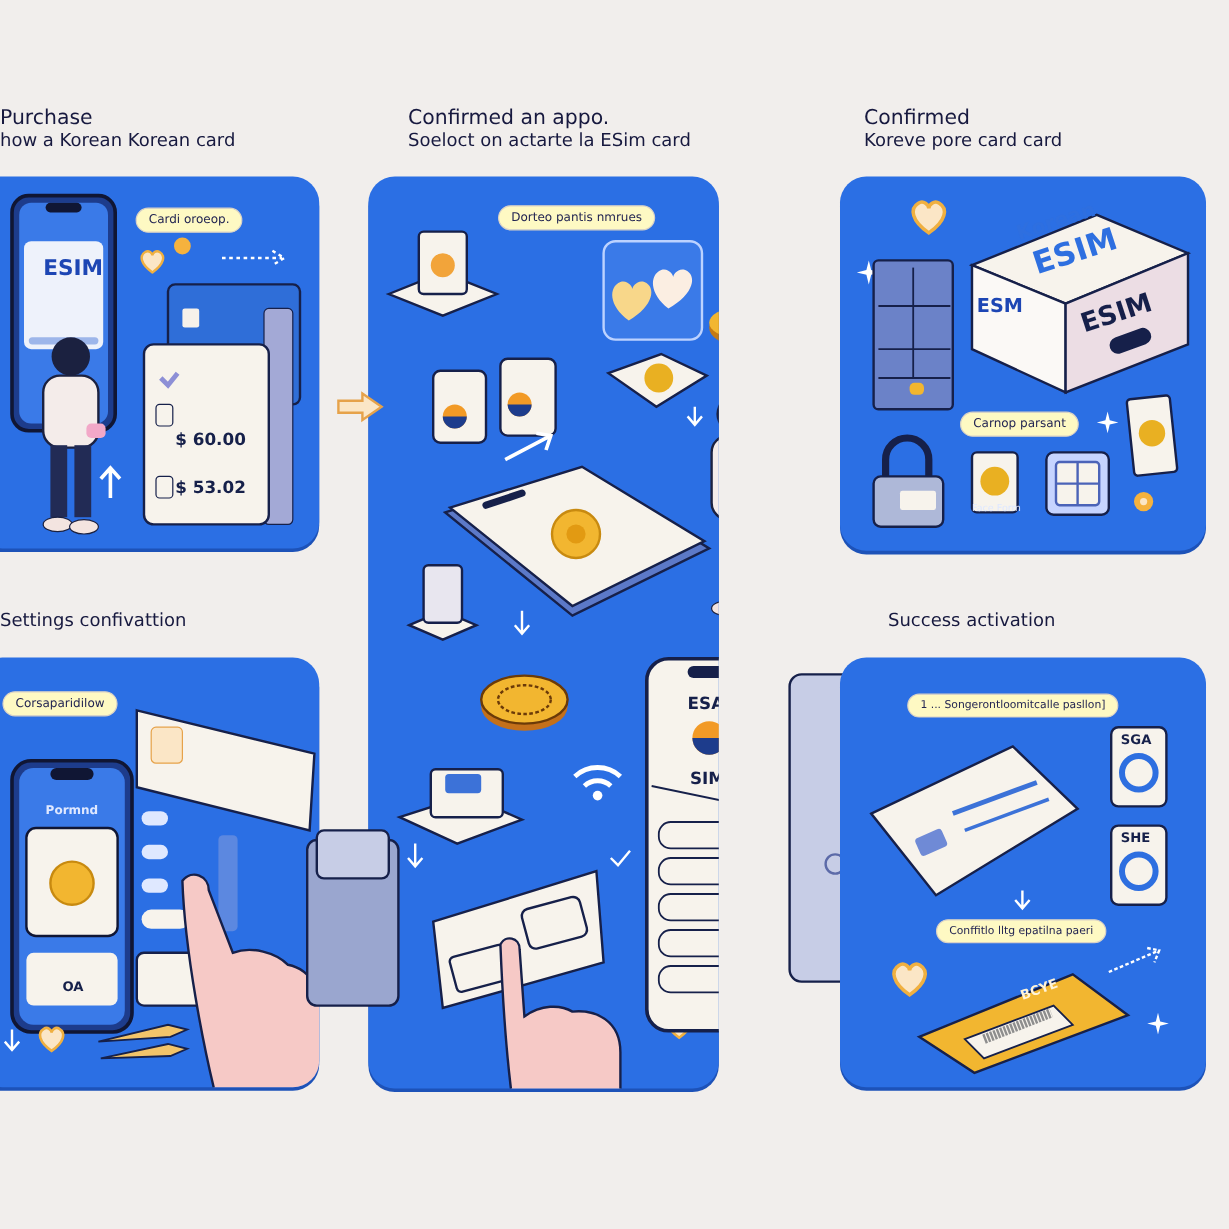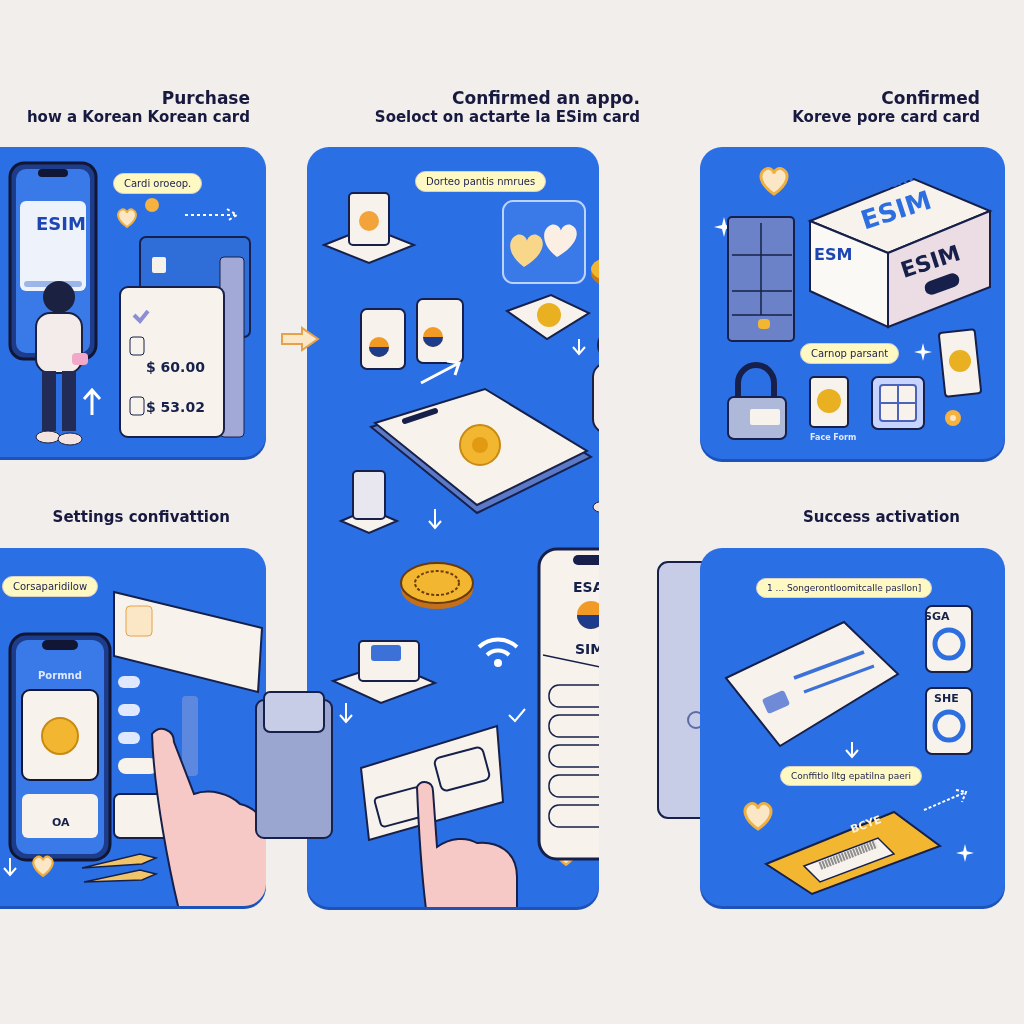--- a/index.html
+++ b/index.html
@@ -1,18 +1,18 @@
 <!DOCTYPE html>
 <html><head>
 <meta charset="utf-8">
 <style>
   *{box-sizing:border-box;margin:0;padding:0}
   html,body{width:1024px;height:1024px;overflow:hidden}
   body{background:#f1eeec;font-family:"DejaVu Sans","Liberation Sans",sans-serif;color:#14163a;position:relative}
-  .title{position:absolute;text-align:right;font-weight:bold;color:#17193f}
+  .title{position:absolute;text-align:left;font-weight:normal;color:#17193f}
   .title .t1{font-size:17px;line-height:20px}
   .title .t2{font-size:15px;line-height:18px}
   .panel{position:absolute;background:#2b6fe4;border-radius:22px;overflow:hidden;box-shadow:0 3px 0 #1d52b8}
   .pill{position:absolute;background:#fef9c3;border-radius:12px;font-size:10px;color:#232552;padding:4px 10px;white-space:nowrap;border:1px solid #d9d2c6}
   svg{position:absolute;overflow:visible}
   .lbl{position:absolute;font-weight:bold;white-space:nowrap}
 </style>
 </head>
 <body>
 
@@ -241,21 +241,21 @@
     </svg>
   <svg style="left:24px;top:216px" width="66" height="80" viewBox="0 0 66 80">
       <path d="M14 36 V20 A18 18 0 0 1 50 20 V36" stroke="#16204a" stroke-width="6" fill="none"></path>
       <rect x="4" y="34" width="58" height="42" rx="6" fill="#aeb8d8" stroke="#16204a" stroke-width="2"></rect>
       <rect x="26" y="46" width="30" height="16" rx="2" fill="#f7f3ec"></rect>
     </svg>
   <svg style="left:108px;top:228px" width="42" height="54" viewBox="0 0 42 54">
       <rect x="2" y="2" width="38" height="50" rx="4" fill="#f7f3ec" stroke="#16204a" stroke-width="2"></rect>
       <circle cx="21" cy="26" r="12" fill="#e9b022"></circle>
     </svg>
-  <div class="lbl" style="left:110px;top:286px;font-size:8px;color:#dfe8ff;font-weight:bold">Face Form</div>
+  <div class="lbl" style="left:110px;top:272px;font-size:8px;color:#dfe8ff;font-weight:normal">Face Form</div>
   <svg style="left:170px;top:228px" width="56" height="56" viewBox="0 0 56 56">
       <rect x="2" y="2" width="52" height="52" rx="6" fill="#c6d4ff" stroke="#16204a" stroke-width="2"></rect>
       <rect x="10" y="10" width="36" height="36" rx="3" fill="#f7f3ec" stroke="#4b63b8" stroke-width="2"></rect>
       <line x1="28" y1="10" x2="28" y2="46" stroke="#4b63b8" stroke-width="2"></line>
       <line x1="10" y1="28" x2="46" y2="28" stroke="#4b63b8" stroke-width="2"></line>
     </svg>
   <svg style="left:244px;top:262px" width="18" height="18">
       <circle cx="9" cy="9" r="8" fill="#f5b23e"></circle>
       <circle cx="9" cy="9" r="3" fill="#fbe6c6"></circle>
     </svg>
@@ -316,21 +316,21 @@
   <svg style="left:24px;top:70px" width="176" height="130" viewBox="0 0 176 130">
       <path d="M2 60 L120 4 L174 56 L56 128Z" fill="#f7f3ec" stroke="#16204a" stroke-width="2"></path>
       <path d="M70 60 L140 34" stroke="#3c72d8" stroke-width="4"></path>
       <path d="M80 74 L150 48" stroke="#3c72d8" stroke-width="3"></path>
       <rect x="40" y="76" width="24" height="16" rx="3" fill="#6f8ad6" transform="rotate(-24 52 84)"></rect>
     </svg>
   <svg style="left:224px;top:56px" width="50" height="70" viewBox="0 0 50 70">
       <rect x="2" y="2" width="46" height="66" rx="6" fill="#f7f3ec" stroke="#16204a" stroke-width="2"></rect>
       <circle cx="25" cy="40" r="14" fill="none" stroke="#2e6fe0" stroke-width="5"></circle>
     </svg>
-  <div class="lbl" style="left:224px;top:62px;font-size:11px;color:#16204a">SGA</div>
+  <div class="lbl" style="left:234px;top:62px;font-size:11px;color:#16204a">SGA</div>
   <svg style="left:224px;top:138px" width="50" height="70" viewBox="0 0 50 70">
       <rect x="2" y="2" width="46" height="66" rx="6" fill="#f7f3ec" stroke="#16204a" stroke-width="2"></rect>
       <circle cx="25" cy="40" r="14" fill="none" stroke="#2e6fe0" stroke-width="5"></circle>
     </svg>
   <div class="lbl" style="left:234px;top:144px;font-size:11px;color:#16204a">SHE</div>
   <svg style="left:144px;top:192px" width="16" height="20">
       <path d="M8 2 V16 M2 10 L8 17 L14 10" stroke="#fff" stroke-width="2" fill="none"></path>
     </svg>
   <div class="pill" style="left:80px;top:218px;font-size:9px">Conffitlo lltg epatilna paeri</div>
   <svg style="left:40px;top:252px" width="36" height="32" viewBox="0 0 24 22">

